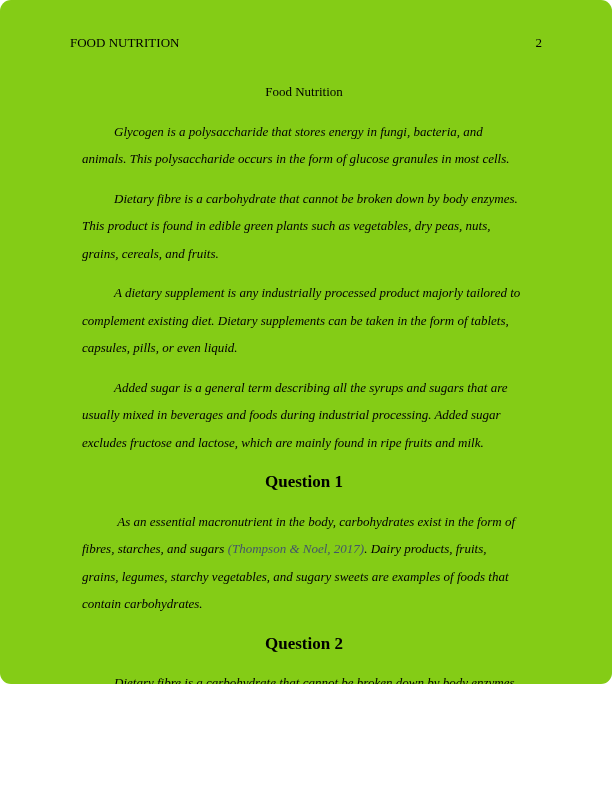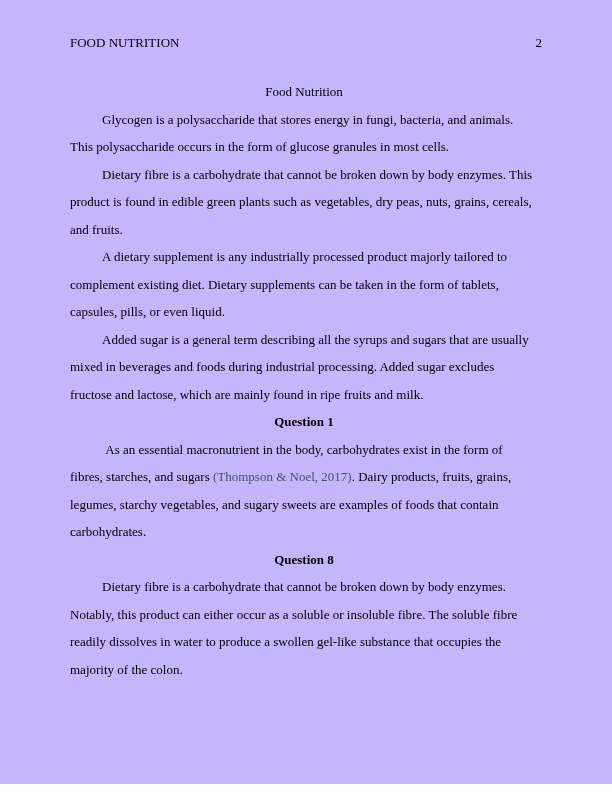--- a/index.html
+++ b/index.html
@@ -3,27 +3,28 @@
 <meta charset="utf-8">
 <style>
   html, body {
     margin: 0;
     padding: 0;
     background: #ffffff;
   }
   .page {
     position: relative;
     width: 612px;
-    height: 784px;
-    background: #c4b5fd;
+    height: 684px;
+    background: #84cc16;
     font-family: "Liberation Serif", "DejaVu Serif", serif;
     font-size: 13px;
     color: #000000;
     overflow: hidden;
     box-sizing: border-box;
+    border-radius: 11px;
   }
   .running-header {
     position: absolute;
     top: 36px;
     left: 70px;
     width: 472px;
     display: flex;
     justify-content: space-between;
     align-items: baseline;
     line-height: 14px;
@@ -38,26 +39,27 @@
   .doc-title, .doc-subtitle {
     text-align: center;
     margin: 0;
     font-weight: normal;
     font-size: 13px;
   }
   .question-heading {
     text-align: center;
     margin: 0;
     font-weight: bold;
-    font-size: 13px;
+    font-size: 17px;
   }
   p.body-para {
-    margin: 0;
+    margin: 12px;
     text-indent: 32px;
     text-align: left;
+    font-style: italic;
   }
   .lead-keep-space {
     white-space: pre-wrap;
   }
 </style>
 </head>
 <body>
 
 <div class="page">
 
@@ -77,19 +79,19 @@
     <p class="body-para">Dietary fibre is a carbohydrate that cannot be broken down by body enzymes. This product is found in edible green plants such as vegetables, dry peas, nuts, grains, cereals, and fruits.</p>
 
     <p class="body-para">A dietary supplement is any industrially processed product majorly tailored to complement existing diet. Dietary supplements can be taken in the form of tablets, capsules, pills, or even liquid.</p>
 
     <p class="body-para">Added sugar is a general term describing all the syrups and sugars that are usually mixed in beverages and foods during industrial processing. Added sugar excludes fructose and lactose, which are mainly found in ripe fruits and milk.</p>
 
     <div class="question-heading">Question 1</div>
 
     <p class="body-para"><span class="lead-keep-space"> As an essential macronutrient in the body, carbohydrates exist in the form of fibres, starches, and sugars </span><span class="citation" style="color: rgb(68, 84, 106);">(Thompson &amp; Noel, 2017)</span><span>. Dairy products, fruits, grains, legumes, starchy vegetables, and sugary sweets are examples of foods that contain carbohydrates.</span></p>
 
-    <div class="question-heading">Question 8</div>
+    <div class="question-heading">Question 2</div>
 
     <p class="body-para">Dietary fibre is a carbohydrate that cannot be broken down by body enzymes. Notably, this product can either occur as a soluble or insoluble fibre. The soluble fibre readily dissolves in water to produce a swollen gel-like substance that occupies the majority of the colon.</p>
 
   </div>
 
 </div>
 
 </body></html>

